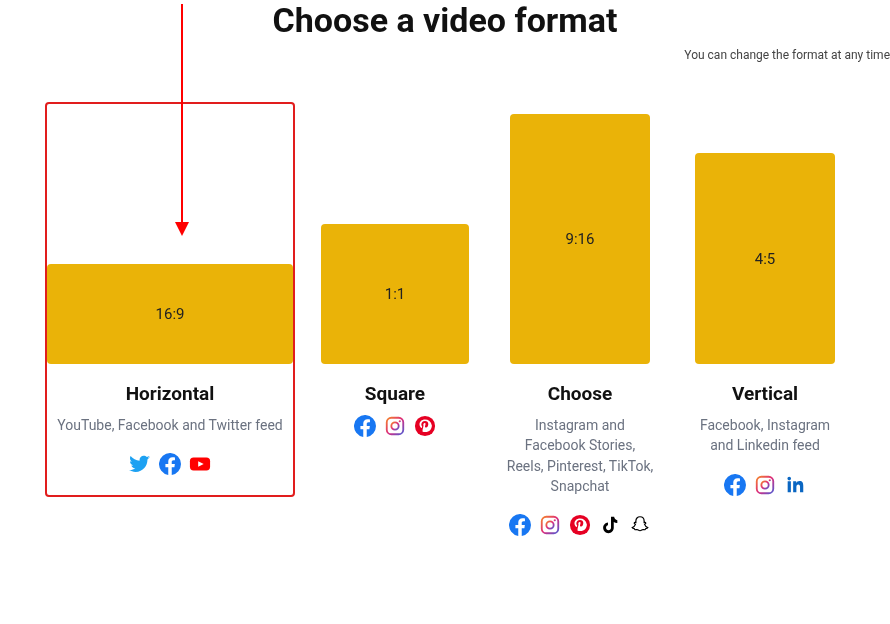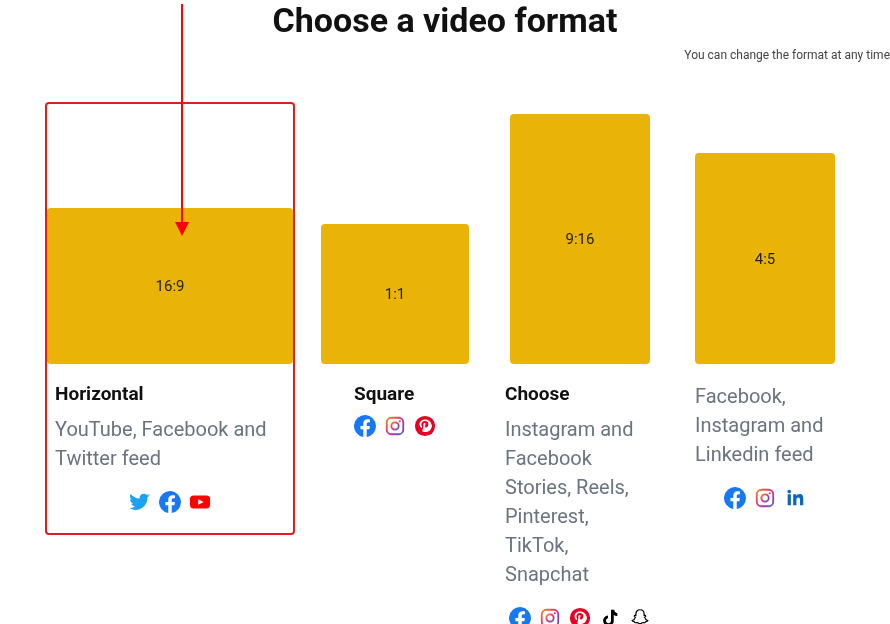--- a/index.html
+++ b/index.html
@@ -54,40 +54,40 @@
   .tile {
     background: #eab308;
     border-radius: 4px;
     display: flex;
     align-items: center;
     justify-content: center;
     font-size: 15px;
     color: #222;
   }
   .format.wide  { width: 250px; }
-  .format.wide  .tile { width: 250px; height: 156px; }
+  .format.wide  .tile { width: 250px; height: 100px; }
   .format.square{ width: 160px; }
   .format.square .tile { width: 148px; height: 140px; }
   .format.story { width: 170px; }
   .format.story .tile { width: 140px; height: 250px; }
   .format.vert  { width: 160px; }
   .format.vert  .tile { width: 140px; height: 211px; }
 
   .info {
-    text-align: left;
+    text-align: center;
     padding: 18px 8px 16px;
   }
   .fmt-name {
     font-size: 19px;
     font-weight: 700;
     color: #111;
     margin-bottom: 10px;
   }
   .fmt-desc {
-    font-size: 20px;
+    font-size: 14px;
     color: #6b7280;
     line-height: 1.45;
     margin-bottom: 18px;
   }
   .icons {
     display: flex;
     gap: 8px;
     justify-content: center;
     align-items: center;
   }
@@ -226,20 +226,21 @@
     </div>
   </div>
 
   <div class="format vert">
     <div class="tile-wrap">
       <div class="tile">
         <span>4:5</span>
       </div>
     </div>
     <div class="info">
+      <div class="fmt-name">Vertical</div>
       <div class="fmt-desc">Facebook, Instagram and Linkedin feed</div>
       <div class="icons">
         <span>
           <svg viewBox="0 0 24 24" fill="#1877F2">
               <path d="M24 12a12 12 0 10-13.9 11.9v-8.4H7V12h3.1V9.4c0-3.1 1.8-4.8 4.6-4.8 1.3 0 2.7.2 2.7.2v3h-1.5c-1.5 0-2 .9-2 1.9V12h3.4l-.5 3.5h-2.9v8.4A12 12 0 0024 12z"></path>
             </svg>
         </span>
         <span>
           <svg viewBox="0 0 24 24" fill="none">
               <defs>

